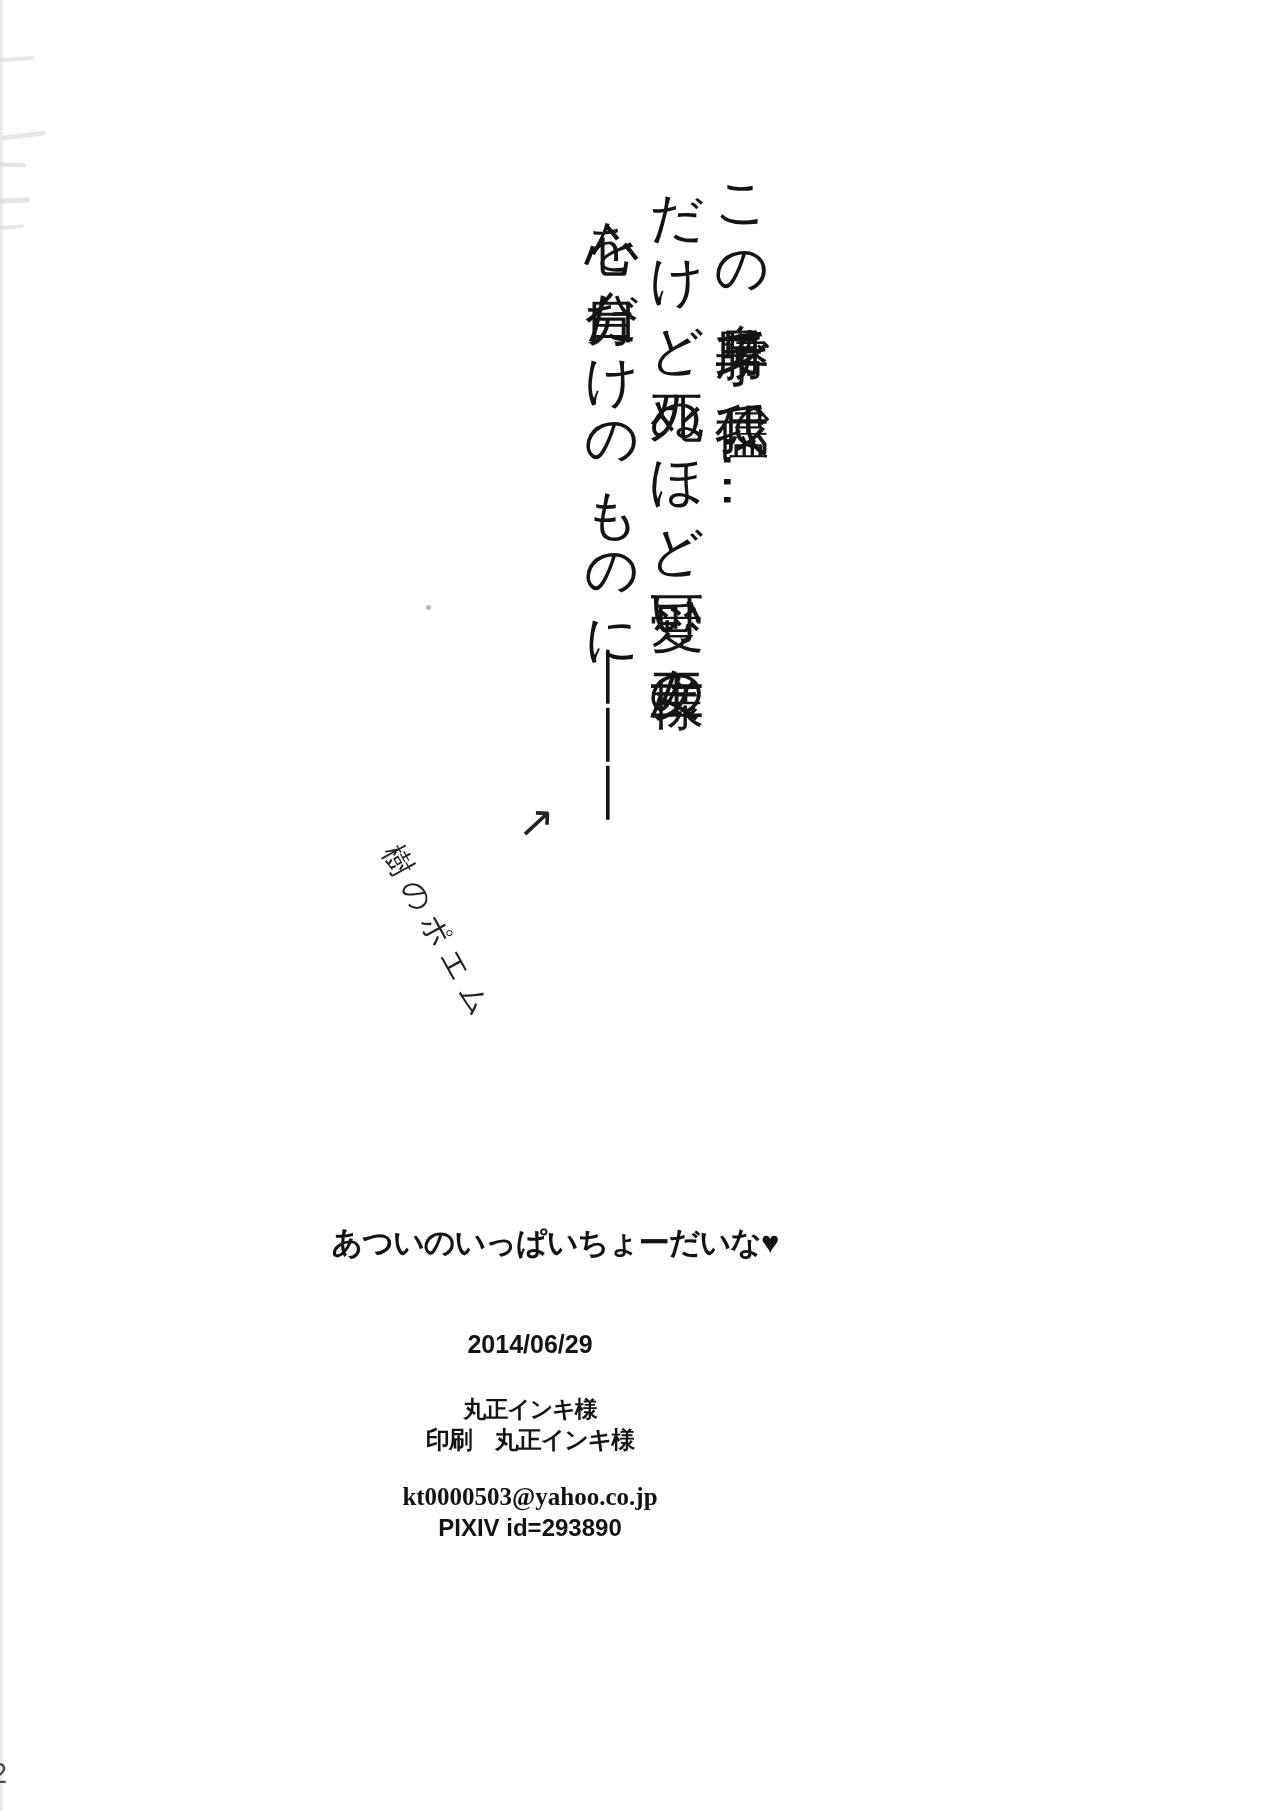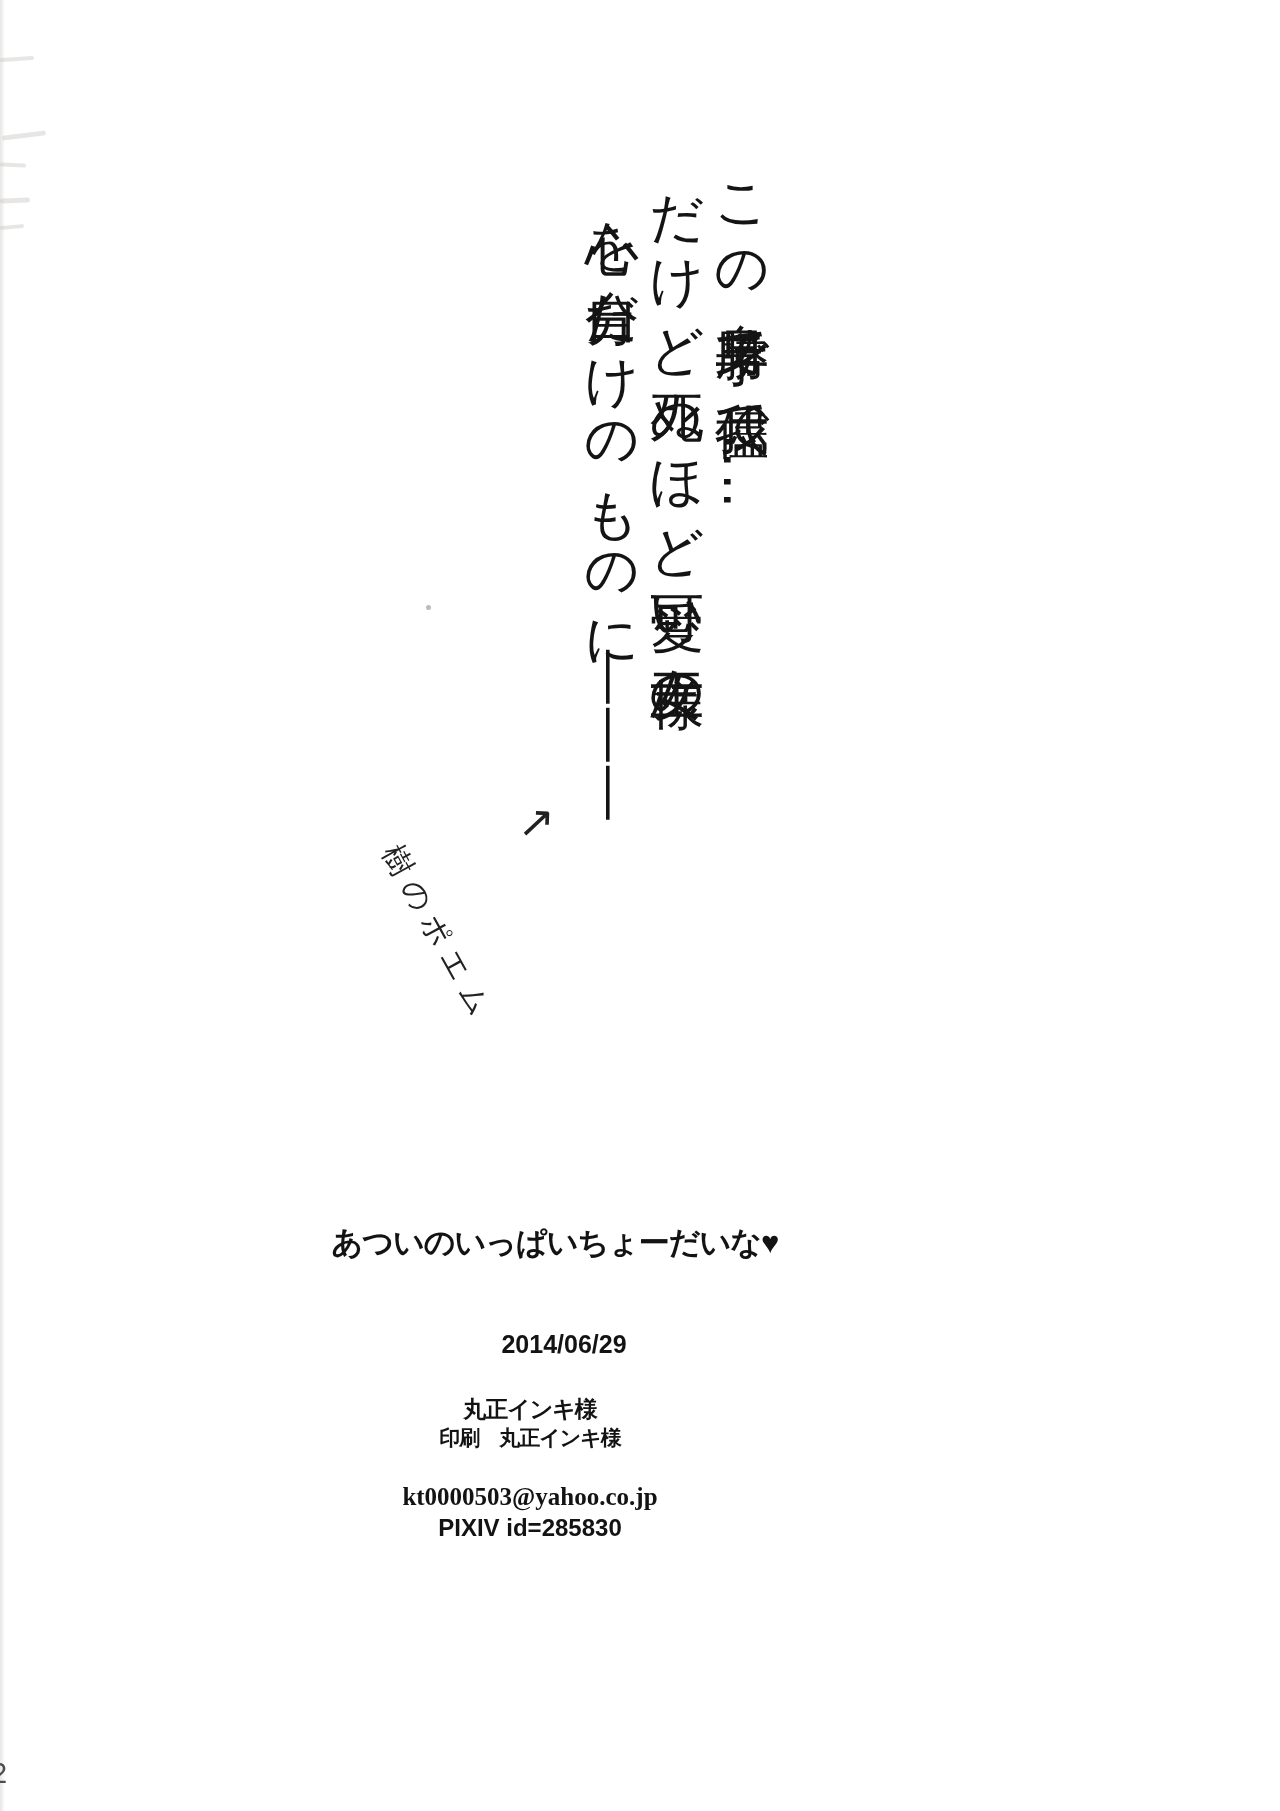--- a/index.html
+++ b/index.html
@@ -96,24 +96,24 @@
   }
   .colophon .line {
     position: absolute;
     width: 100%;
     text-align: center;
     font-weight: bold;
     color: #131313;
     white-space: nowrap;
   }
   .line.title   { top: 1222px; font-size: 31px; letter-spacing: -1px; left: 25px; }
-  .line.date    { top: 1330px; font-size: 25px; letter-spacing: 0px; margin-left: 34px; }
+  .line.date    { top: 1330px; font-size: 25px; letter-spacing: 0px; }
   .line.circle  { top: 1362px; font-size: 23px; letter-spacing: -1px; }
   .line.author  { top: 1394px; font-size: 23px; letter-spacing: -1px; }
-  .line.printer { top: 1424px; font-size: 21px; letter-spacing: -1px; }
+  .line.printer { top: 1424px; font-size: 24px; letter-spacing: -1px; }
   .line.email   { top: 1483px; font-size: 25px; letter-spacing: 0px; font-family: Liberation Serif, serif; }
   .line.pixiv   { top: 1514px; font-size: 24px; letter-spacing: 0px; }
   .line.warning { top: 1543px; font-size: 23px; letter-spacing: -1px; }
 
   
   .page-num {
     position: absolute;
     left: -9px;
     top: 1757px;
     font-size: 29px;
@@ -143,18 +143,18 @@
   <div class="hand-arrow">↗</div>
 
   <div class="handwritten">樹のポエム</div>
 
   <div class="colophon">
     <div class="line title">あついのいっぱいちょーだいな♥</div>
     <div class="line date">2014/06/29</div>
     <div class="line author">丸正インキ様</div>
     <div class="line printer">印刷　丸正インキ様</div>
     <div class="line email">kt0000503@yahoo.co.jp</div>
-    <div class="line pixiv">PIXIV id=285830</div>
+    <div class="line pixiv">PIXIV id=293890</div>
   </div>
 
   <div class="page-num">2</div>
 
 </div>
 
 </body></html>

